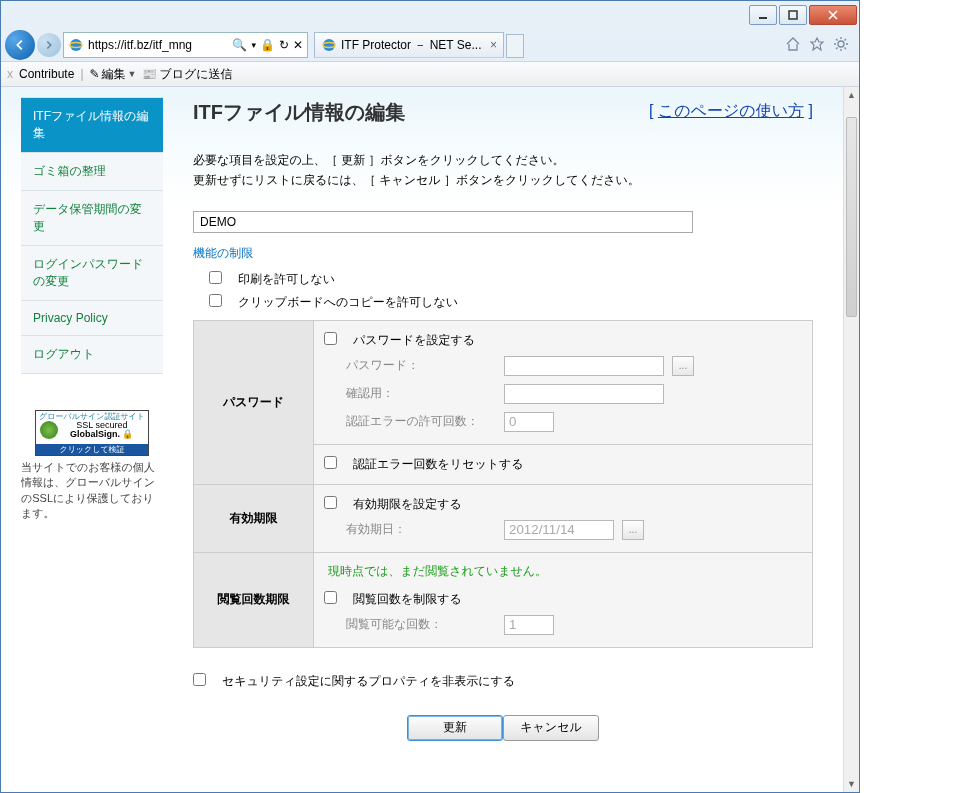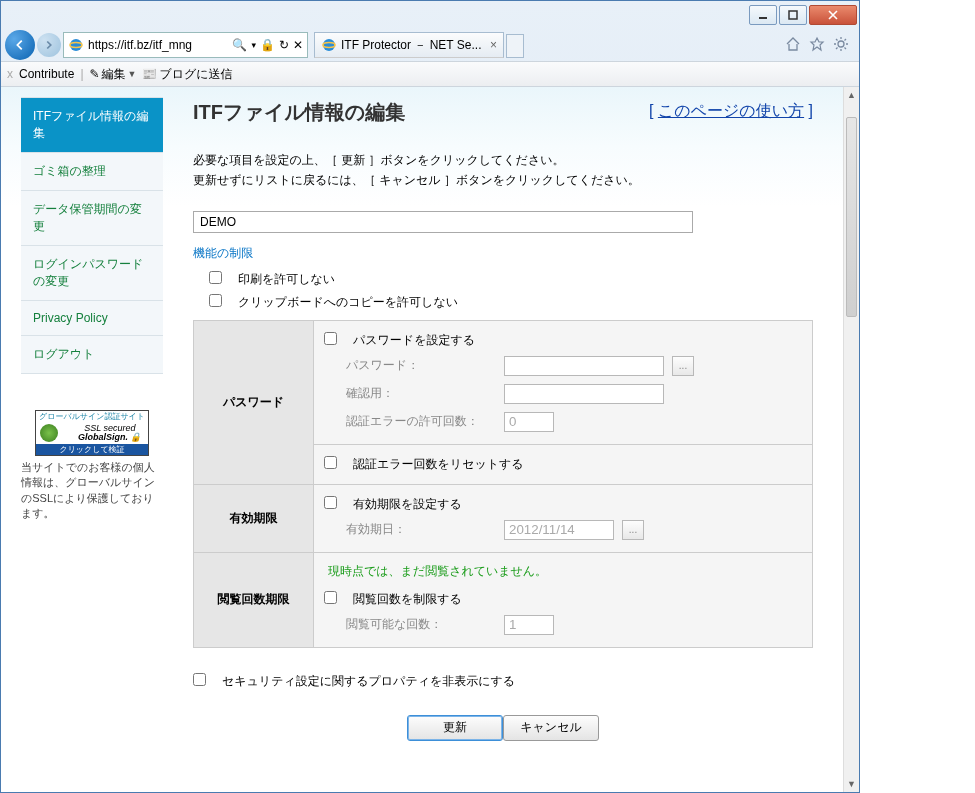--- a/index.html
+++ b/index.html
@@ -41,21 +41,21 @@
 .scroll-arrow { position: absolute; left: 0; right: 0; height: 16px; display: flex; align-items: center; justify-content: center; color: #666; font-size: 9px; }
 .scroll-arrow.top { top: 0; } .scroll-arrow.bot { bottom: 0; }
 
 .sidebar { width: 200px; padding: 10px 0 10px 20px; }
 .menu { list-style: none; border-top: 1px solid #d9e2e8; }
 .menu li { padding: 10px 12px; border-bottom: 1px solid #d9e2e8; background: #f3f7fa; font-size: 12px; color: #15803d; }
 .menu li.active { background: #0a93c7; color: #fff; }
 .ssl-box { margin-top: 36px; text-align: center; }
 .ssl-badge { width: 114px; height: 46px; margin: 0 auto 4px; border: 1px solid #444; background: #fff; font-size: 9px; display: flex; flex-direction: column; }
 .ssl-badge .b1 { height: 10px; background: #fff; color: #28a; font-size: 8px; text-align: center; }
-.ssl-badge .b2 { flex: 1; display: flex; align-items: center; gap: 20px; padding: 0 4px; font-style: italic; }
+.ssl-badge .b2 { flex: 1; display: flex; align-items: flex-start; gap: 12px; padding: 0 4px; }
 .ssl-badge .b2 .globe { width: 18px; height: 18px; border-radius: 50%; background: radial-gradient(#79c14a,#3a7d1e); }
 .ssl-badge .b2 .txt { font-size: 9px; line-height: 1; }
 .ssl-badge .b3 { height: 11px; background: #1a55a0; color: #fff; font-size: 8px; text-align: center; }
 .ssl-note { font-size: 11px; color: #444; text-align: left; line-height: 1.4; margin-top: 4px; }
 
 .main { flex: 1; padding: 12px 30px 20px 30px; position: relative; }
 .help-link { position: absolute; top: 14px; right: 30px; font-size: 16px; color: #14a; }
 .help-link a { color: #14a; text-decoration: underline; }
 h1 { font-size: 20px; font-weight: bold; color: #333; margin-bottom: 24px; }
 .desc { font-size: 12px; line-height: 1.7; margin-bottom: 20px; }

